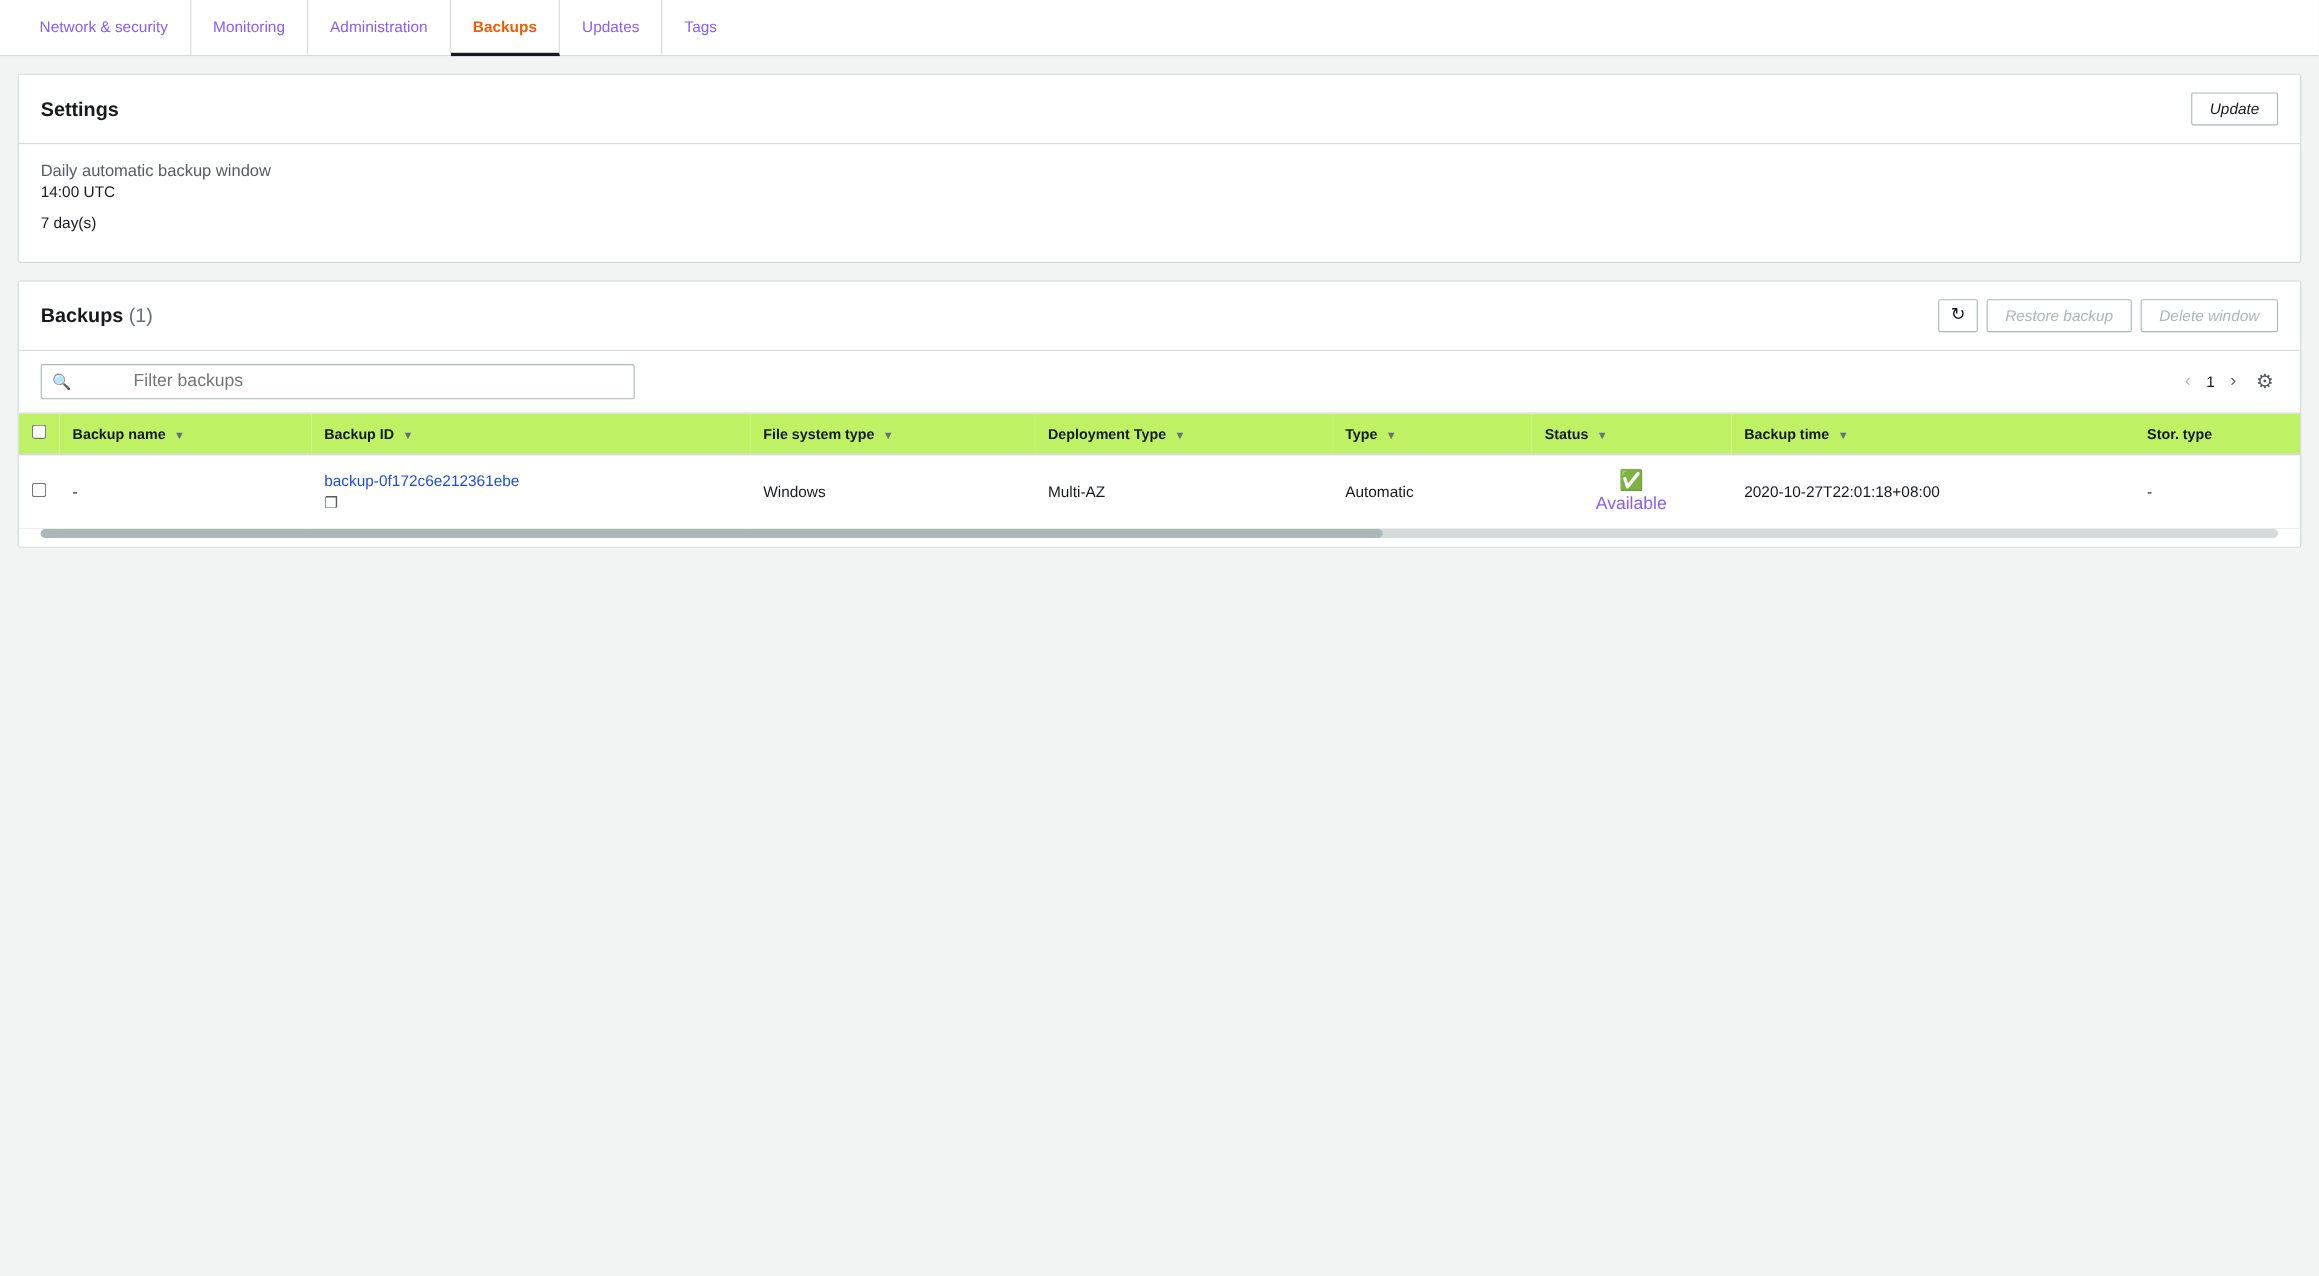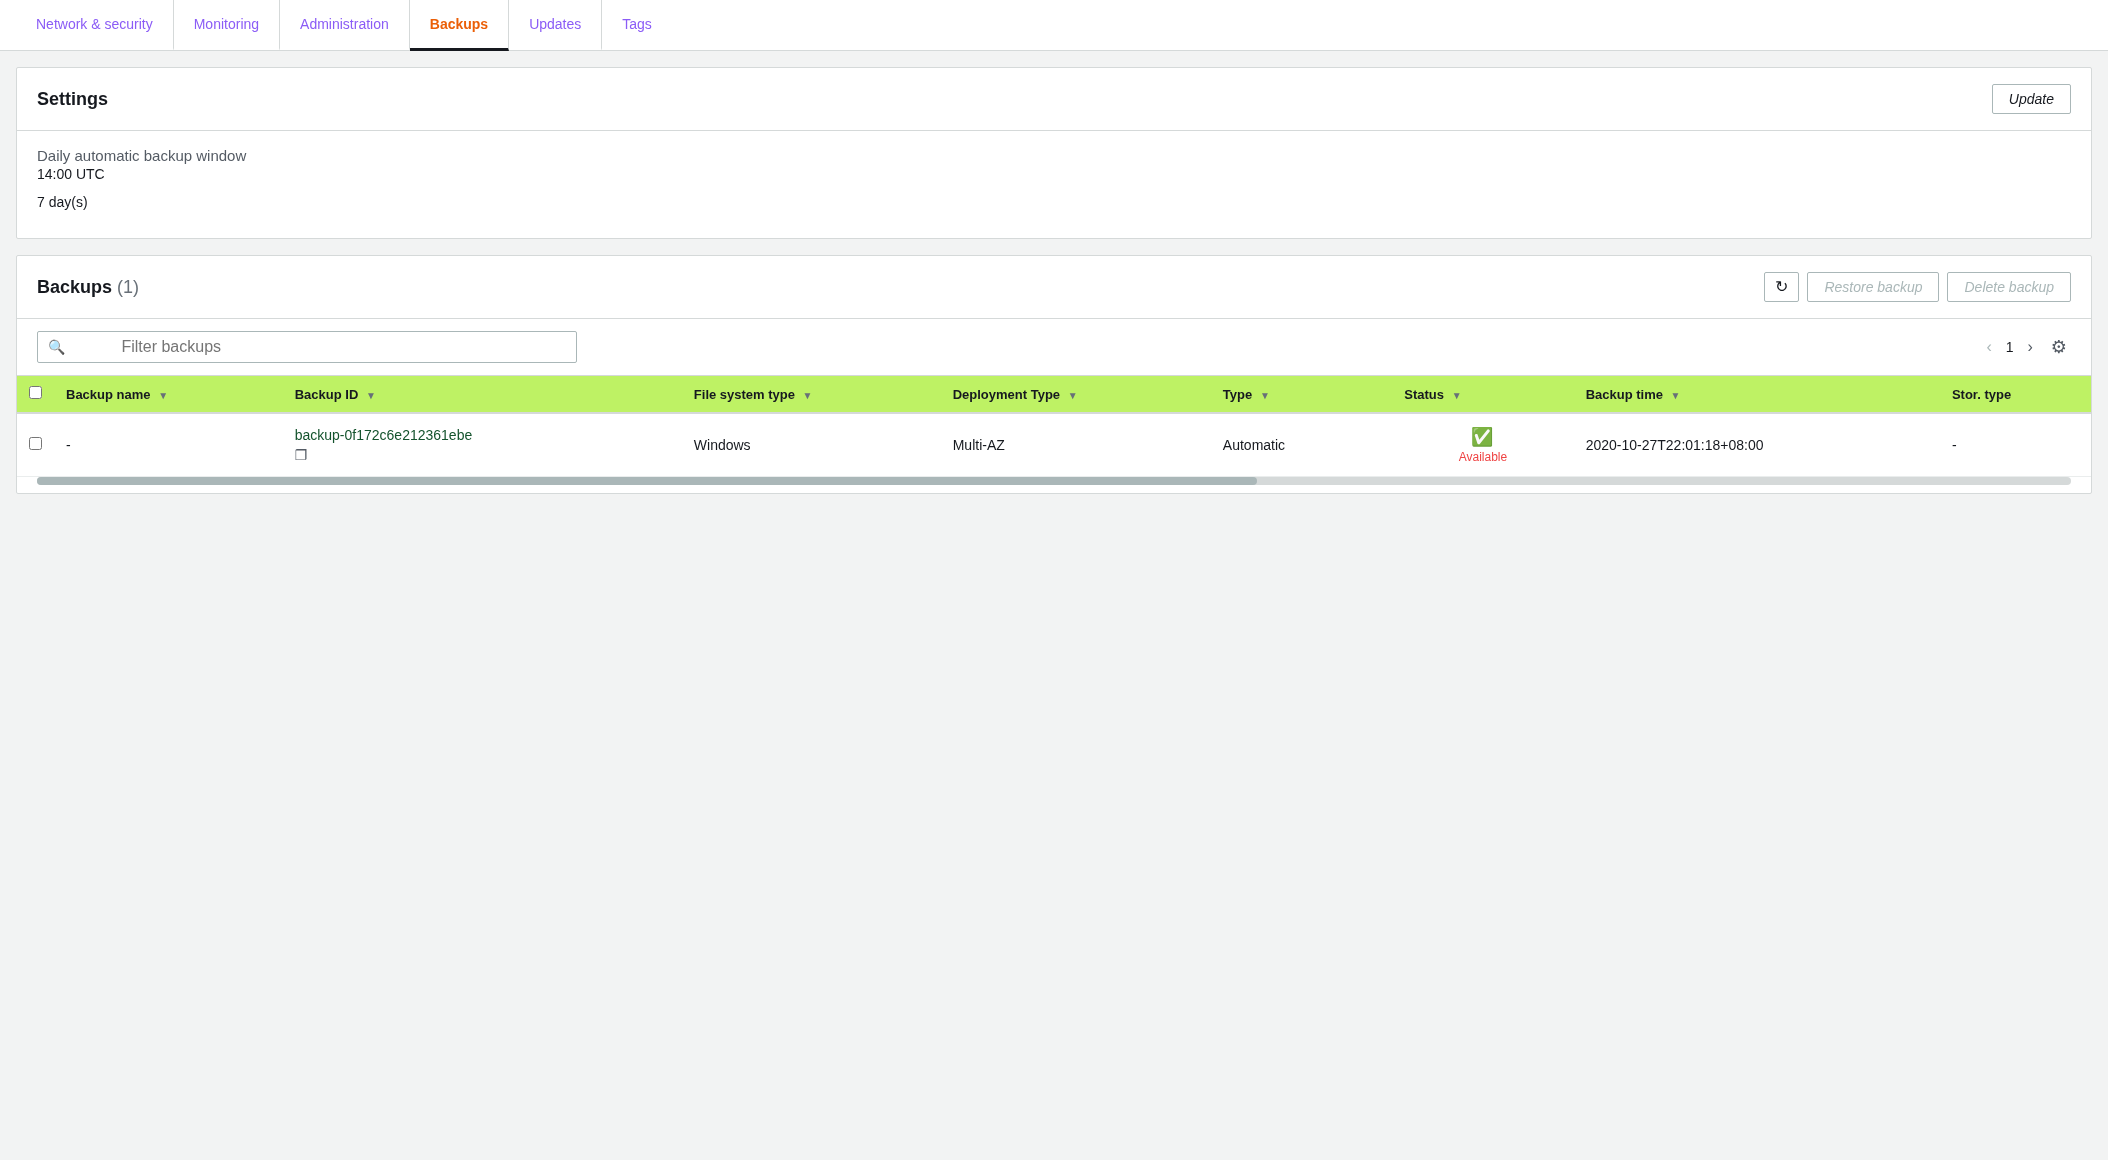--- a/index.html
+++ b/index.html
@@ -213,21 +213,21 @@
       padding: 12px 12px;
       font-size: 14px;
       border-bottom: 1px solid #eaeded;
       vertical-align: middle;
     }
     .td-center { text-align: center; }
     .checkbox-cell { width: 32px; }
     input[type="checkbox"] { cursor: pointer; }
 
     .link {
-      color: #14532d;
+      color: #1d4ed8;
       cursor: pointer;
       text-decoration: none;
     }
 
     .copy-icon {
       display: inline-block;
       margin-top: 4px;
       font-size: 14px;
       color: #545b64;
       cursor: pointer;
@@ -237,22 +237,22 @@
       display: flex;
       flex-direction: column;
       align-items: center;
       gap: 2px;
     }
     .status-icon-green {
       color: #1d8102;
       font-size: 18px;
     }
     .status-text {
-      font-size: 12px;
-      color: #ef4444;
+      font-size: 16px;
+      color: #8b5cf6;
     }
 
     
     .scrollbar-row {
       height: 8px;
       background: #d5d9d9;
       border-radius: 4px;
       margin: 0 20px 8px;
     }
     .scrollbar-thumb {
@@ -318,21 +318,21 @@
     <div class="backups-header">
       <div>
         <span class="backups-title">
           <span>Backups</span>
           <span class="backups-title-count">(1)</span>
         </span>
       </div>
       <div class="backups-actions">
         <button class="btn-icon" title="Refresh">↻</button>
         <button class="btn btn-disabled">Restore backup</button>
-        <button class="btn btn-disabled">Delete backup</button>
+        <button class="btn btn-disabled">Delete window</button>
       </div>
     </div>
 
     <div class="search-bar-row">
       <div class="search-input-wrap">
         <span class="search-icon">🔍</span>
         <input class="search-input" type="text" placeholder="Filter backups" style="">
       </div>
       <div class="pagination-row">
         <button class="page-btn" disabled="">‹</button>

